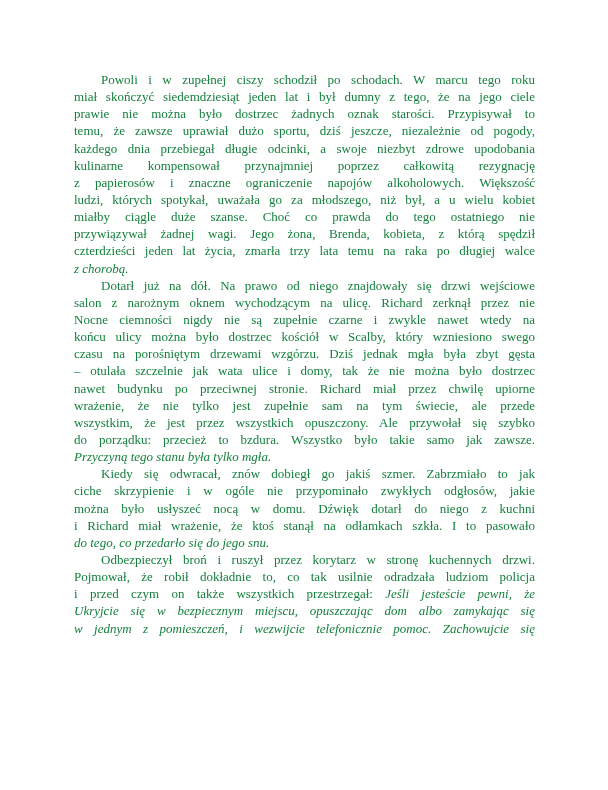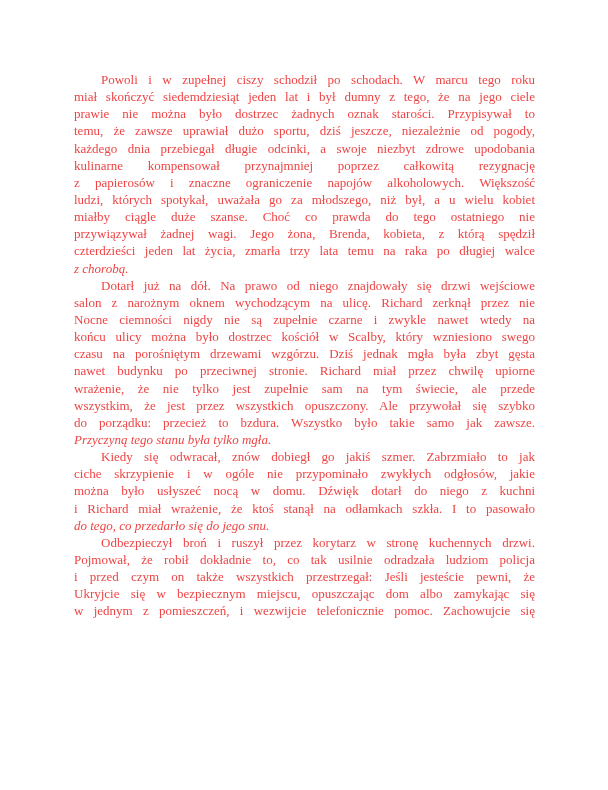--- a/index.html
+++ b/index.html
@@ -31,44 +31,46 @@
     overflow: visible;
   }
   .line.flush {
     text-align-last: left;
     font-style: italic;
   }
   .line.indent {
     text-indent: 27px;
   }
   .it {
+    font-style: italic;
   }
 </style>
 </head>
 <body>
 
 <div class="canvas">
-  <div class="text-block" id="text-block" style="color: #ef4444;">
+  <div class="text-block" id="text-block" style="color: #15803d;">
       <div class="line indent"><span>Powoli i w zupełnej ciszy schodził po schodach. W marcu tego roku</span></div>
       <div class="line"><span>miał skończyć siedemdziesiąt jeden lat i był dumny z tego, że na jego ciele</span></div>
       <div class="line"><span>prawie nie można było dostrzec żadnych oznak starości. Przypisywał to</span></div>
       <div class="line"><span>temu, że zawsze uprawiał dużo sportu, dziś jeszcze, niezależnie od pogody,</span></div>
       <div class="line"><span>każdego dnia przebiegał długie odcinki, a swoje niezbyt zdrowe upodobania</span></div>
       <div class="line"><span>kulinarne kompensował przynajmniej poprzez całkowitą rezygnację</span></div>
       <div class="line"><span>z papierosów i znaczne ograniczenie napojów alkoholowych. Większość</span></div>
       <div class="line"><span>ludzi, których spotykał, uważała go za młodszego, niż był, a u wielu kobiet</span></div>
       <div class="line"><span>miałby ciągle duże szanse. Choć co prawda do tego ostatniego nie</span></div>
       <div class="line"><span>przywiązywał żadnej wagi. Jego żona, Brenda, kobieta, z którą spędził</span></div>
       <div class="line"><span>czterdzieści jeden lat życia, zmarła trzy lata temu na raka po długiej walce</span></div>
       <div class="line flush"><span>z chorobą.</span></div>
       <div class="line indent"><span>Dotarł już na dół. Na prawo od niego znajdowały się drzwi wejściowe</span></div>
       <div class="line"><span>salon z narożnym oknem wychodzącym na ulicę. Richard zerknął przez nie</span></div>
       <div class="line"><span>Nocne ciemności nigdy nie są zupełnie czarne i zwykle nawet wtedy na</span></div>
       <div class="line"><span>końcu ulicy można było dostrzec kościół w Scalby, który wzniesiono swego</span></div>
       <div class="line"><span>czasu na porośniętym drzewami wzgórzu. Dziś jednak mgła była zbyt gęsta</span></div>
+      <div class="line"><span>– otulała szczelnie jak wata ulice i domy, tak że nie można było dostrzec</span></div>
       <div class="line"><span>nawet budynku po przeciwnej stronie. Richard miał przez chwilę upiorne</span></div>
       <div class="line"><span>wrażenie, że nie tylko jest zupełnie sam na tym świecie, ale przede</span></div>
       <div class="line"><span>wszystkim, że jest przez wszystkich opuszczony. Ale przywołał się szybko</span></div>
       <div class="line"><span>do porządku: przecież to bzdura. Wszystko było takie samo jak zawsze.</span></div>
       <div class="line flush"><span>Przyczyną tego stanu była tylko mgła.</span></div>
       <div class="line indent"><span>Kiedy się odwracał, znów dobiegł go jakiś szmer. Zabrzmiało to jak</span></div>
       <div class="line"><span>ciche skrzypienie i w ogóle nie przypominało zwykłych odgłosów, jakie</span></div>
       <div class="line"><span>można było usłyszeć nocą w domu. Dźwięk dotarł do niego z kuchni</span></div>
       <div class="line"><span>i Richard miał wrażenie, że ktoś stanął na odłamkach szkła. I to pasowało</span></div>
       <div class="line flush"><span>do tego, co przedarło się do jego snu.</span></div>

